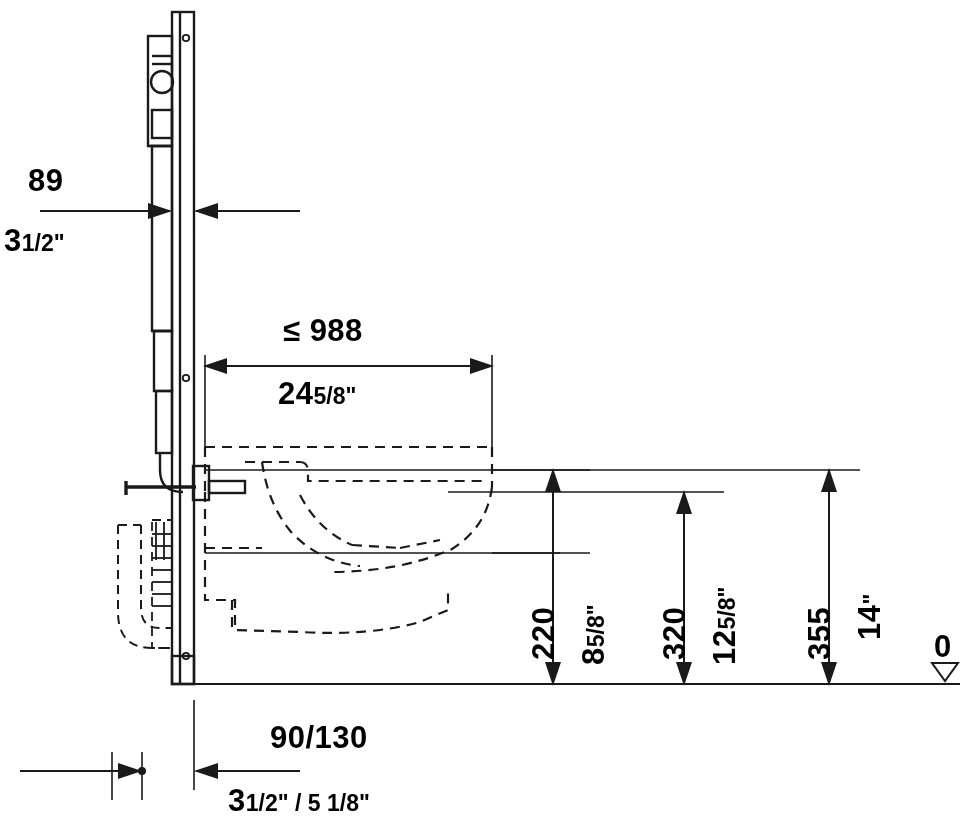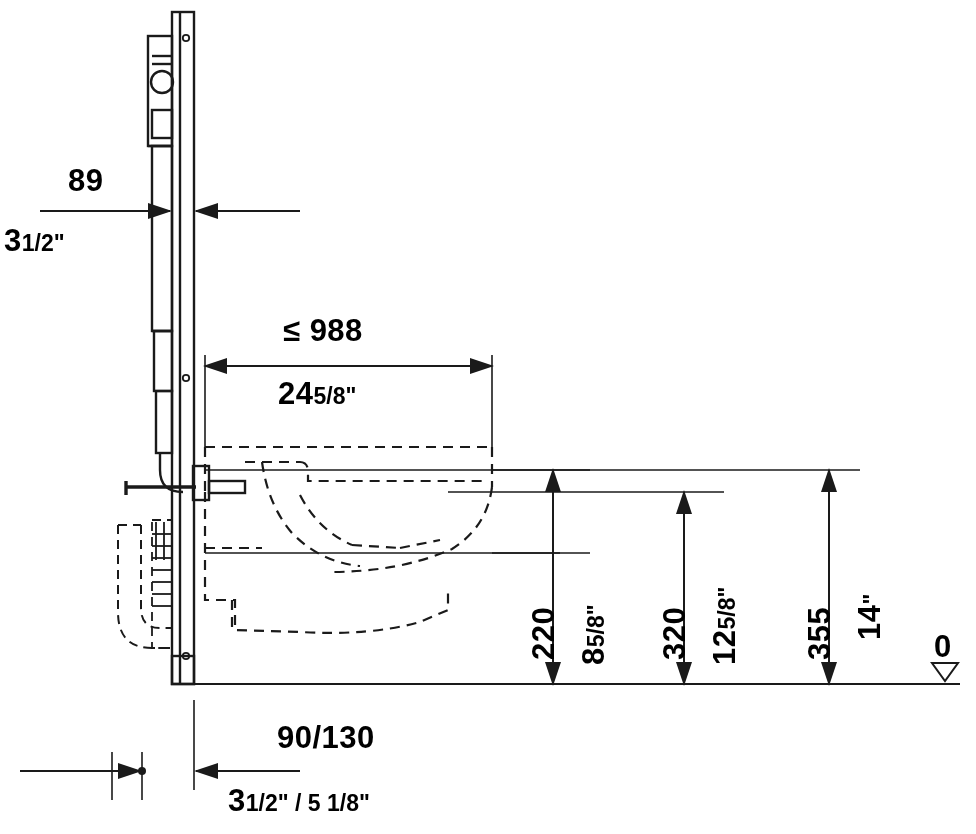--- a/index.html
+++ b/index.html
@@ -181,21 +181,21 @@
 
       <g stroke-width="2">
         <line x1="300" y1="771" x2="196" y2="771" marker-end="url(#arrEnd)"></line>
         <line x1="20" y1="771" x2="140" y2="771" marker-end="url(#arrEnd)"></line>
         <circle cx="142" cy="771" r="4" fill="#1a1a1a" stroke="none"></circle>
       </g>
 
     </g>
   </svg>
 
-  <div class="dim-label big" style="left:28px; top:165px;margin-left:40px;">89</div>
+  <div class="dim-label big" style="left:28px; top:165px;">89</div>
   <div class="dim-label" style="left:4px; top:225px;">
     <span class="big">3</span><span class="frac">1/2"</span>
   </div>
 
   <div class="dim-label big" style="left:283px; top:315px;">≤ 988</div>
   <div class="dim-label" style="left:278px; top:378px;">
     <span class="big">24</span><span class="frac">5/8"</span>
   </div>
 
   <div class="dim-label big vert" style="left:528px; top:660px; transform: rotate(-90deg);">220</div>
@@ -208,18 +208,18 @@
     <span class="big">12</span><span class="frac">5/8"</span>
   </div>
 
   <div class="dim-label big vert" style="left:804px; top:660px; transform: rotate(-90deg);">355</div>
   <div class="dim-label vert" style="left:854px; top:640px; transform: rotate(-90deg);">
     <span class="big">14</span><span class="frac">"</span>
   </div>
 
   <div class="dim-label big" style="left:934px; top:631px;">0</div>
 
-  <div class="dim-label big" style="left:277px; top:722px;">90/130</div>
+  <div class="dim-label big" style="left:270px; top:722px;">90/130</div>
   <div class="dim-label" style="left:228px; top:785px;">
     <span class="big">3</span><span class="frac">1/2" / 5 1/8"</span>
   </div>
 
 </div>
 
 </body></html>

